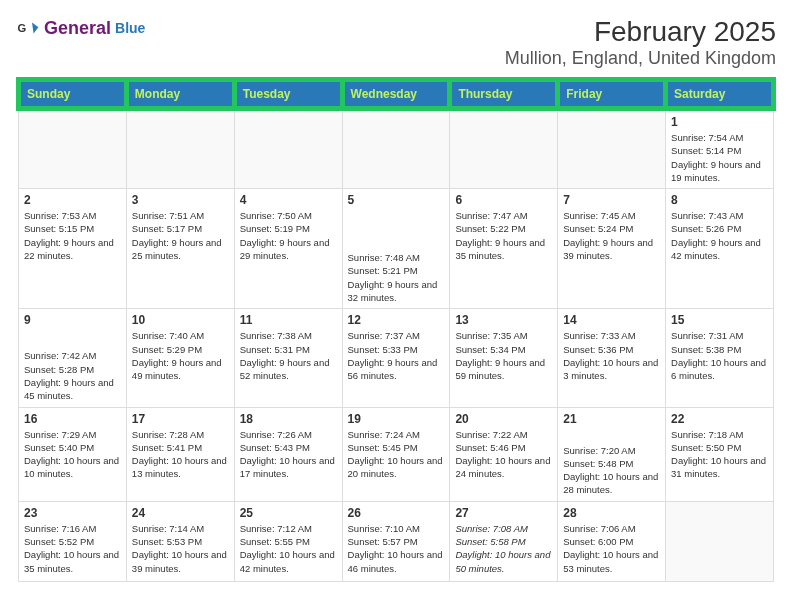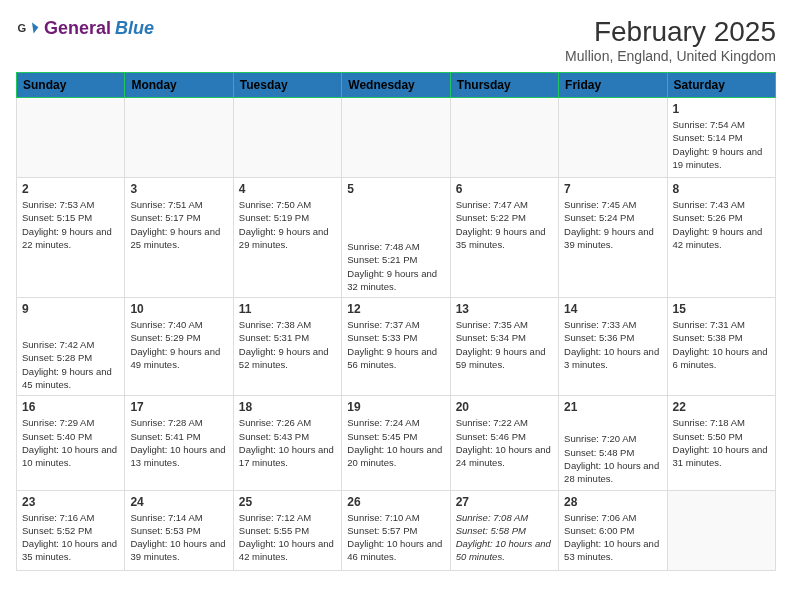--- a/index.html
+++ b/index.html
@@ -20,54 +20,53 @@
       display: flex;
       align-items: center;
       gap: 4px;
     }
     .logo-text-general {
       font-size: 18px;
       font-weight: bold;
       color: #701a75;
     }
     .logo-text-blue {
-      font-size: 18px;
+      font-size: 14px;
       font-weight: bold;
       color: #2979b8;
-      font-style: italic;
     }
     .logo-icon {
       width: 24px;
       height: 24px;
     }
     .title-area {
       text-align: right;
     }
     .month-title {
       font-size: 28px;
       color: #333;
       font-weight: normal;
     }
     .location {
-      font-size: 14px;
+      font-size: 18px;
       color: #555;
     }
     .calendar {
       width: 100%;
       border-collapse: collapse;
       border: 1px solid #ccc;
     }
     .calendar th {
       background: #2979b8;
-      color: #000000;
+      color: #bef264;
       font-size: 12px;
       font-weight: bold;
       padding: 5px 6px;
       text-align: left;
-      border: 1px solid #22c55e;
+      border: 5px solid #22c55e;
     }
     .calendar td {
       vertical-align: top;
       width: calc(100%/7);
       padding: 4px 5px;
       border: 1px solid #ddd;
       font-size: 10px;
       color: #333;
       height: 80px;
       background: #fff;

